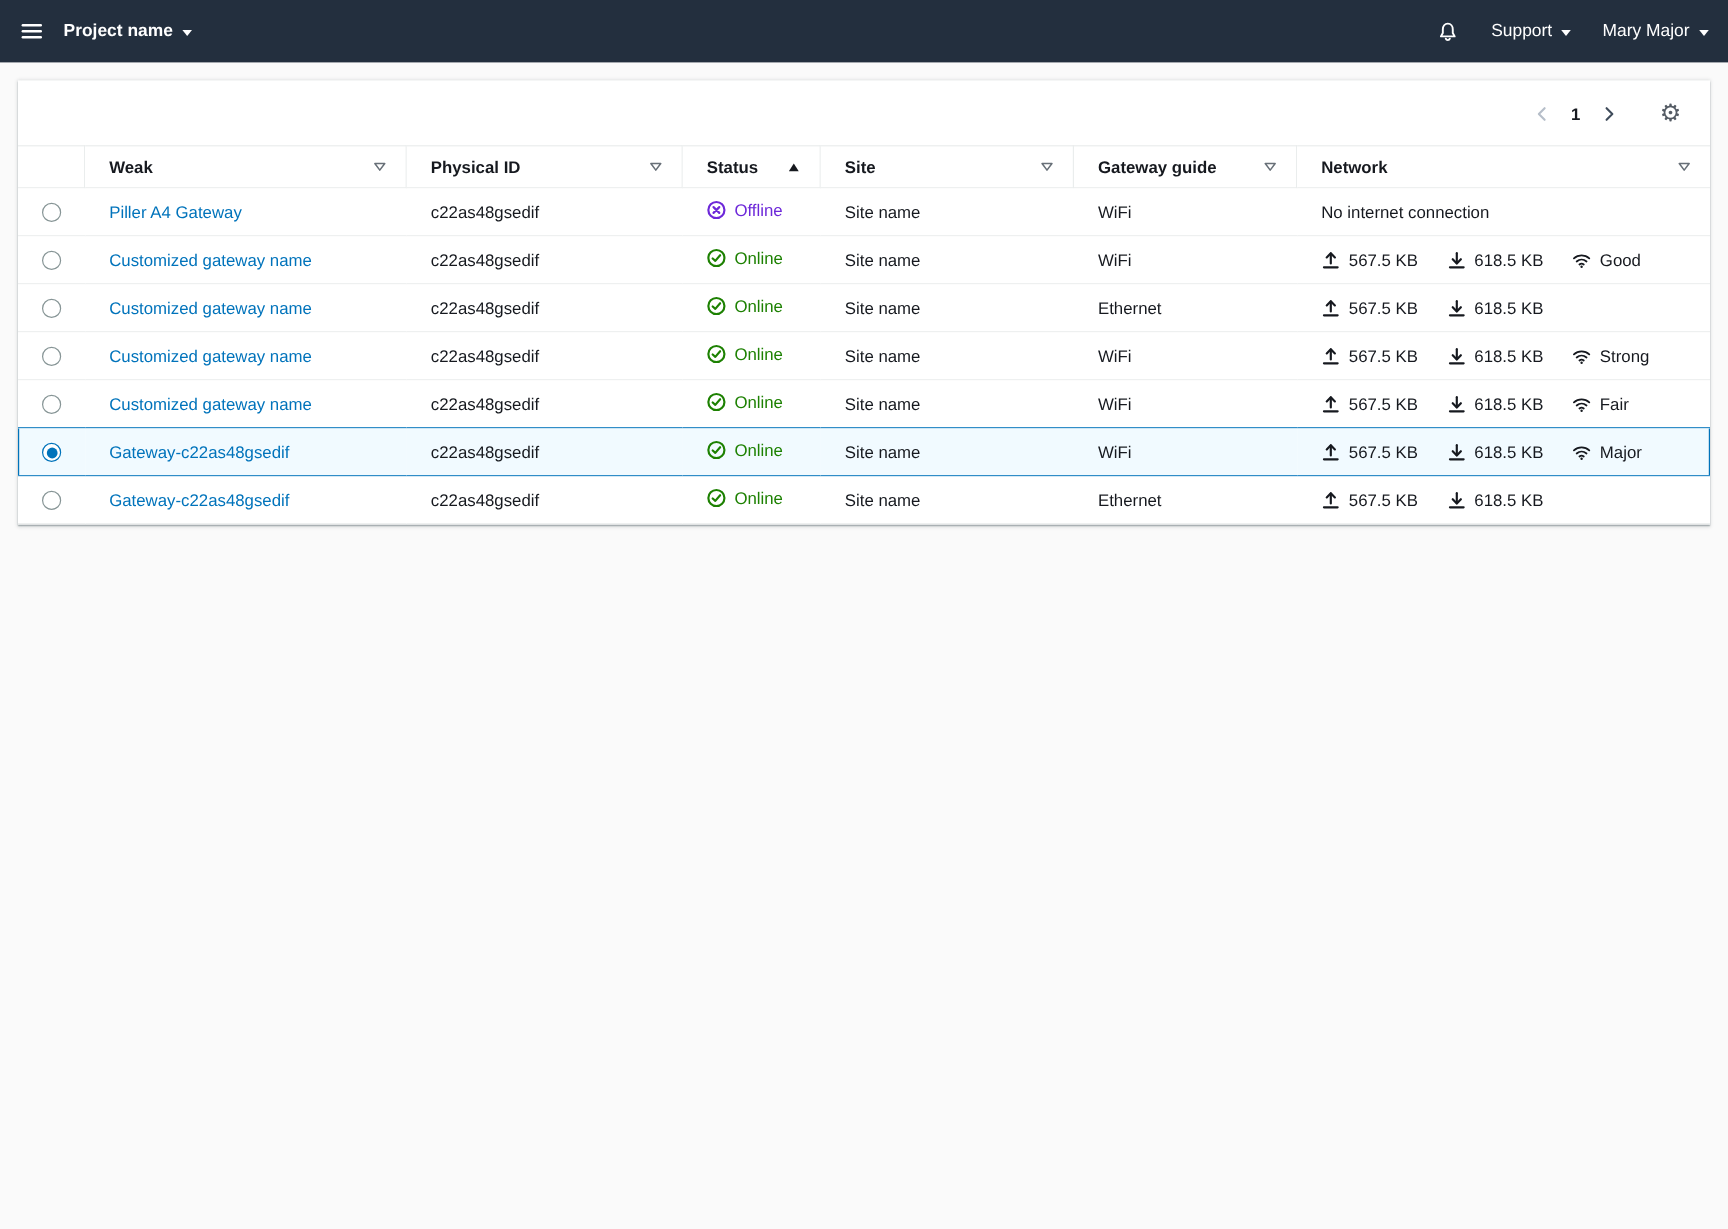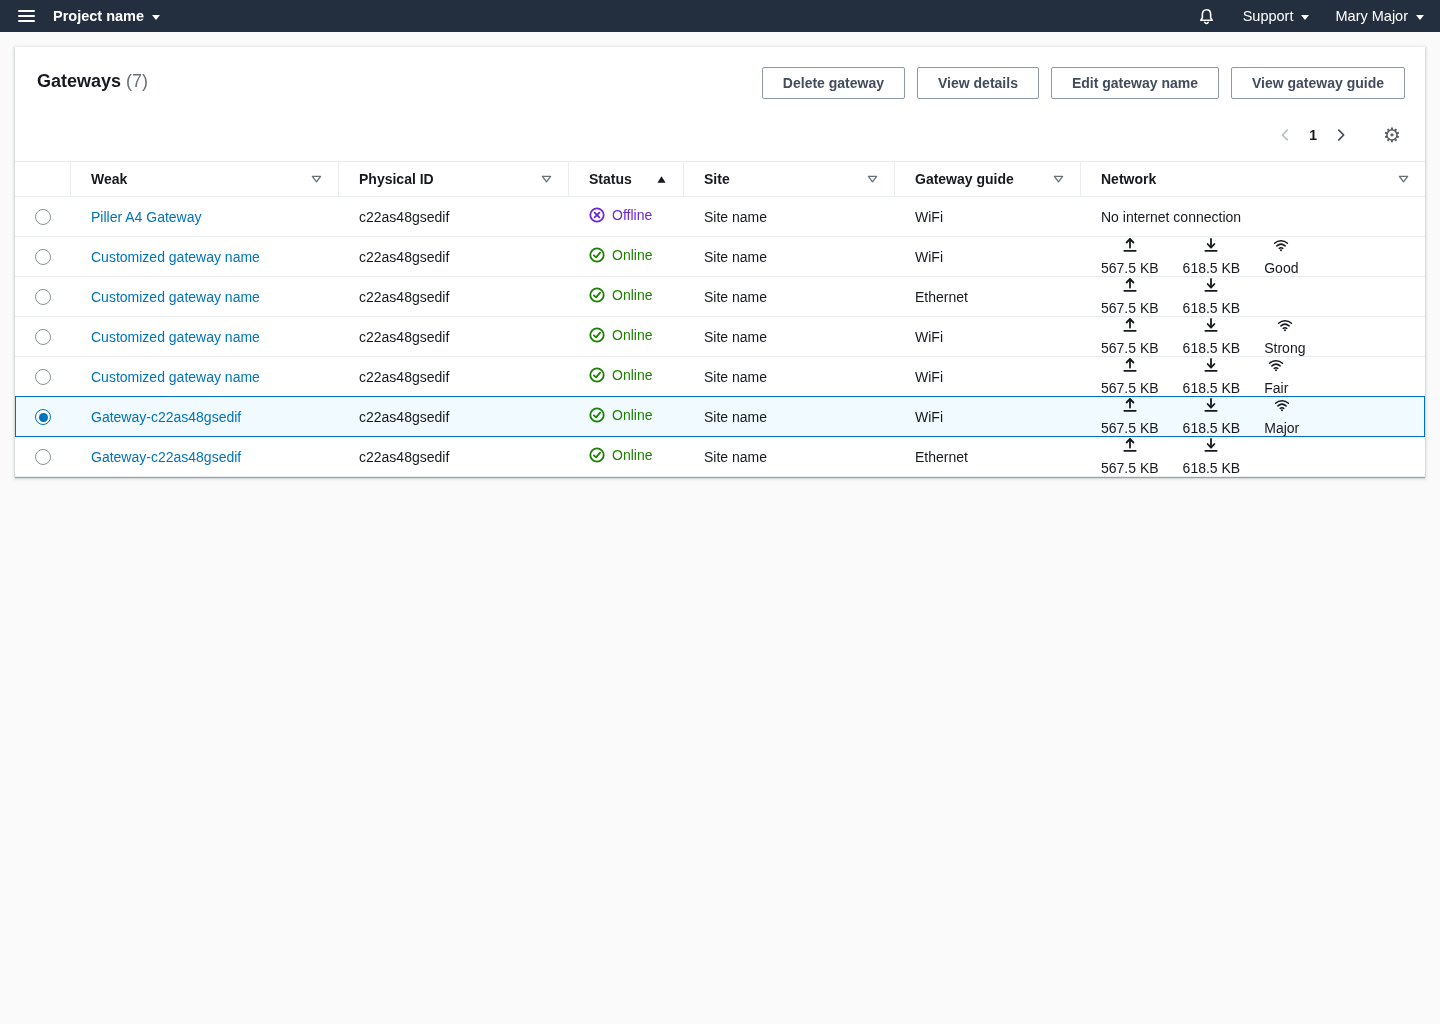--- a/index.html
+++ b/index.html
@@ -5,21 +5,21 @@
   * { box-sizing: border-box; margin: 0; padding: 0; }
   html,body { width:1440px; height:1024px; }
   body {
     font-family: "Liberation Sans", "DejaVu Sans", sans-serif;
     background: #fafafa;
     color: #16191f;
     overflow: hidden;
   }
   
   .topbar {
-    height: 32px; background: #232f3e; color: #fff;
+    height: 52px; background: #232f3e; color: #fff;
     display: flex; align-items: center; justify-content: space-between;
     padding: 0 16px;
   }
   .topbar-left, .topbar-right { display: flex; align-items: center; }
   .menu-btn {
     background: none; border: none; cursor: pointer;
     display: flex; flex-direction: column; gap: 3px; padding: 5px 2px; margin-right: 16px;
   }
   .menu-btn i { display:block; width: 17px; height: 2px; background: #fff; border-radius: 1px; }
   .tb-drop {
@@ -99,21 +99,21 @@
   .radio.checked { border: 1.5px solid #0073bb; }
   .radio.checked::after {
     content: ''; position: absolute; inset: 2.5px; border-radius: 50%; background: #0073bb;
   }
   .name-link { color: #0073bb; text-decoration: none; margin-top: 22px; }
   .status { display: inline-flex; align-items: center; gap: 7px; }
   .status.online  { color: #1d8102; }
   .status.offline { color: #6d28d9; }
   .status .ic { display: inline-flex; }
   .net-cell { display: flex; align-items: center; gap: 24px; }
-  .net-group { display: inline-flex; align-items: center; gap: 7px; color: #16191f; flex-direction: column; }
+  .net-group { display: inline-flex; align-items: center; gap: 7px; color: #16191f; }
   .net-group .ic { display: inline-flex; color: #16191f; }
   .ic svg { display: block; }
 </style>
 </head>
 <body>
 
 <header class="topbar">
   <div class="topbar-left">
     <button class="menu-btn" aria-label="menu">
       <i></i>
@@ -141,31 +141,20 @@
     <button class="tb-drop">
       <span>Mary Major</span>
       <span class="caret"></span>
     </button>
   </div>
 </header>
 
 <main>
   <section class="card">
 
-    <div class="card-header">
-      <h1 class="page-title">
-        <span>Gateways</span><span class="count">(7)</span>
-      </h1>
-      <div class="actions">
-        <button class="btn">Delete gateway</button>
-        <button class="btn">View details</button>
-        <button class="btn">Edit gateway name</button>
-        <button class="btn">View gateway guide</button>
-      </div>
-    </div>
 
     <div class="pagination-row">
       <button class="page-btn disabled">
         <span class="ic">
             <svg width="14" height="14" viewBox="0 0 16 16" fill="none" stroke="currentColor" stroke-width="2" stroke-linecap="round" stroke-linejoin="round">
               <path d="M10.5 2.5 L5 8 L10.5 13.5"></path>
             </svg>
           </span>
       </button>
       <span class="page-num">1</span>

